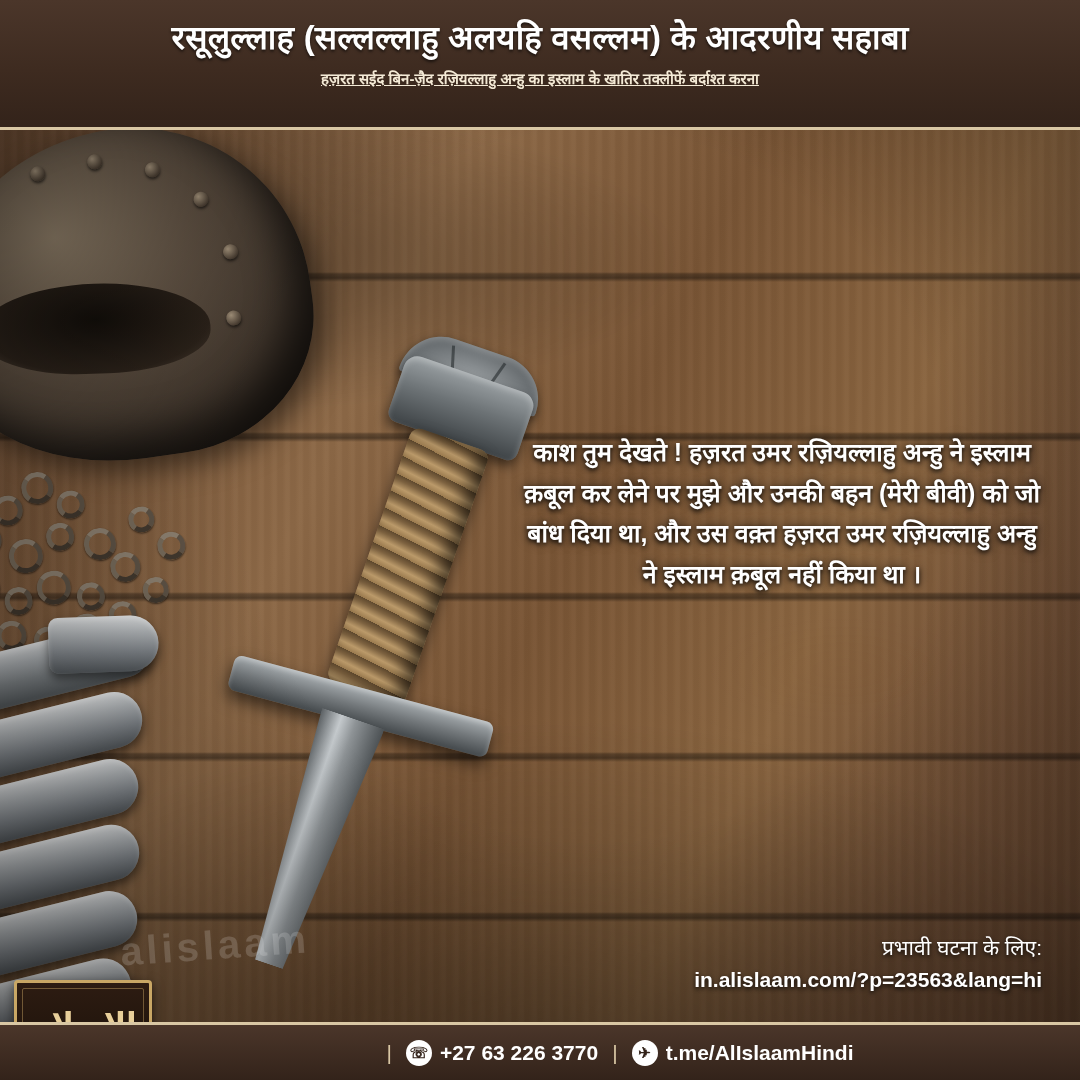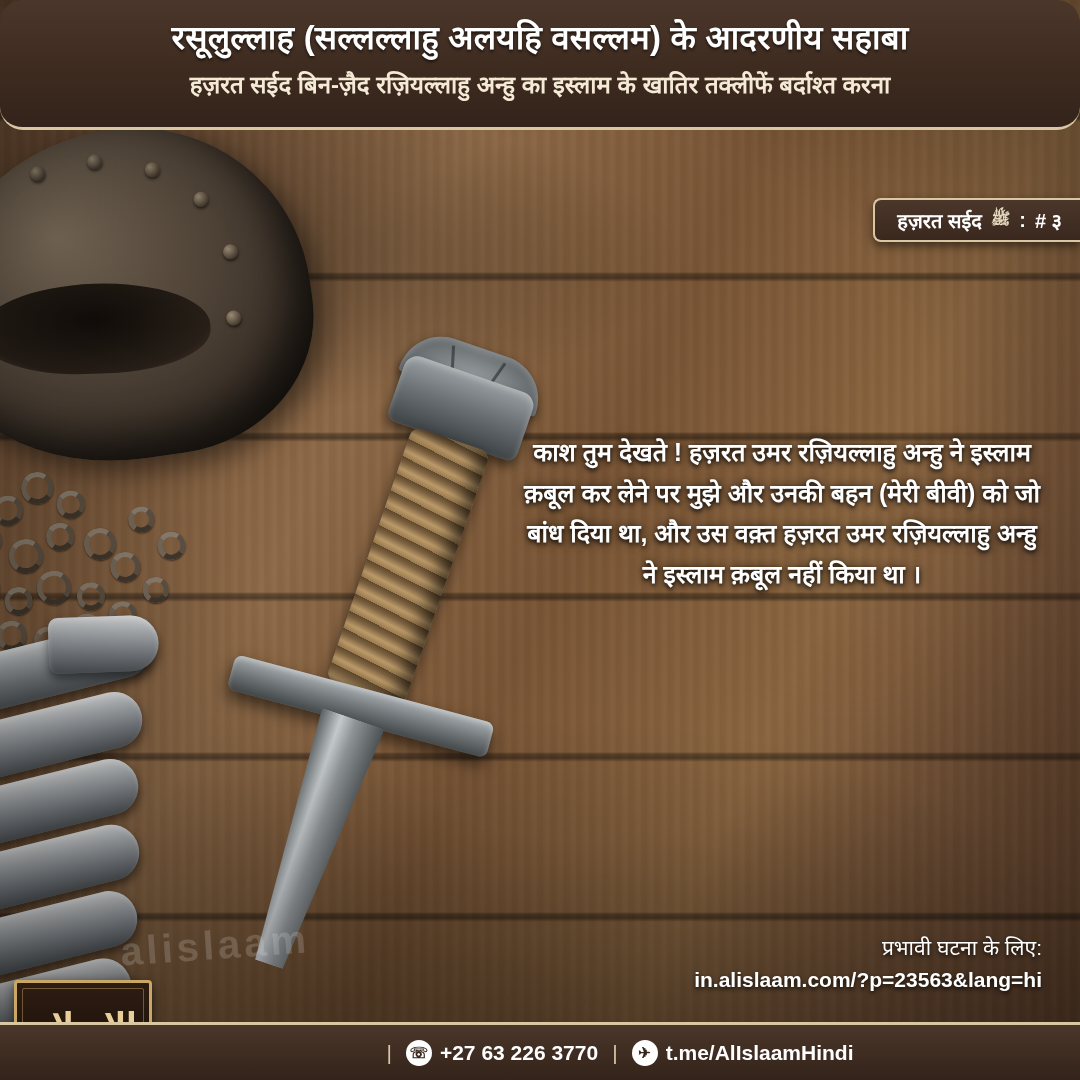--- a/index.html
+++ b/index.html
@@ -158,36 +158,36 @@
     box-shadow: 0 10px 20px rgba(0,0,0,0.5);
   }
 
   
   .header {
     position: absolute; left: 0; top: 0; width: 1080px; height: 130px;
     background: linear-gradient(180deg, #4b362a 0%, #3e2b20 55%, #33231a 100%);
     border-bottom: 3px solid #d9c7a4;
     text-align: center;
     padding-top: 18px;
-    border-radius: 23px;
   }
   .header-title {
     color: #ffffff;
     font-size: 33px;
     font-weight: bold;
     letter-spacing: 0.2px;
     text-shadow: 0 2px 3px rgba(0,0,0,0.6);
     line-height: 1.2;
   }
   .header-sub {
     margin-top: 12px;
     color: #f4ead6;
-    font-size: 24px;
+    font-size: 15px;
     font-weight: bold;
     line-height: 1.25;
+    text-decoration: underline;
   }
 
   
   .badge {
     position: absolute; right: 0; top: 198px;
     height: 44px;
     display: flex; align-items: center; gap: 9px;
     padding: 0 18px 0 22px;
     background: linear-gradient(180deg, #4b362a 0%, #3a281e 100%);
     border: 2px solid #d9c7a4; border-right: none;
@@ -339,26 +339,20 @@
 
   <div class="bg-vignette"></div>
 
   <div class="watermark">alislaam</div>
 
   <div class="header">
     <div class="header-title">रसूलुल्लाह (सल्लल्लाहु अलयहि वसल्लम) के आदरणीय सहाबा</div>
     <div class="header-sub">हज़रत सईद बिन-ज़ैद रज़ियल्लाहु अन्हु का इस्लाम के खातिर तक्लीफें बर्दाश्त करना</div>
   </div>
 
-  <div class="badge">
-    <span>हज़रत सईद</span>
-    <span class="sw">ﷺ</span>
-    <span>:</span>
-    <span># ३</span>
-  </div>
 
   <div class="quote">
     <p>काश तुम देखते ! हज़रत उमर रज़ियल्लाहु अन्हु ने इस्लाम क़बूल कर लेने पर मुझे और उनकी बहन (मेरी बीवी) को जो बांध दिया था, और उस वक़्त हज़रत उमर रज़ियल्लाहु अन्हु ने इस्लाम क़बूल नहीं किया था ।</p>
   </div>
 
   <div class="linkblock">
     <div class="lbl">प्रभावी घटना के लिए:</div>
     <div class="url">in.alislaam.com/?p=23563&amp;lang=hi</div>
   </div>
 

